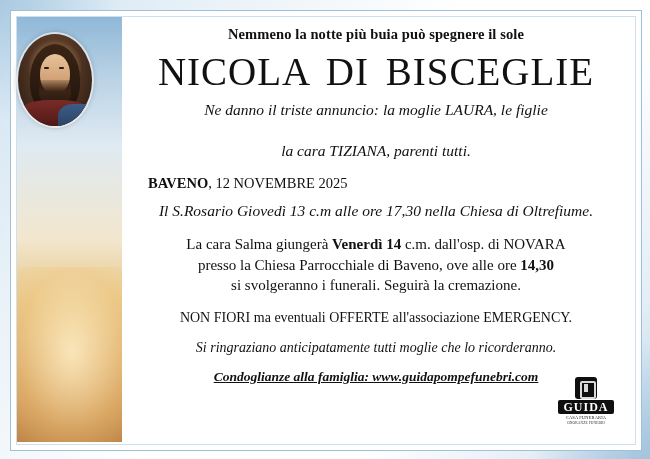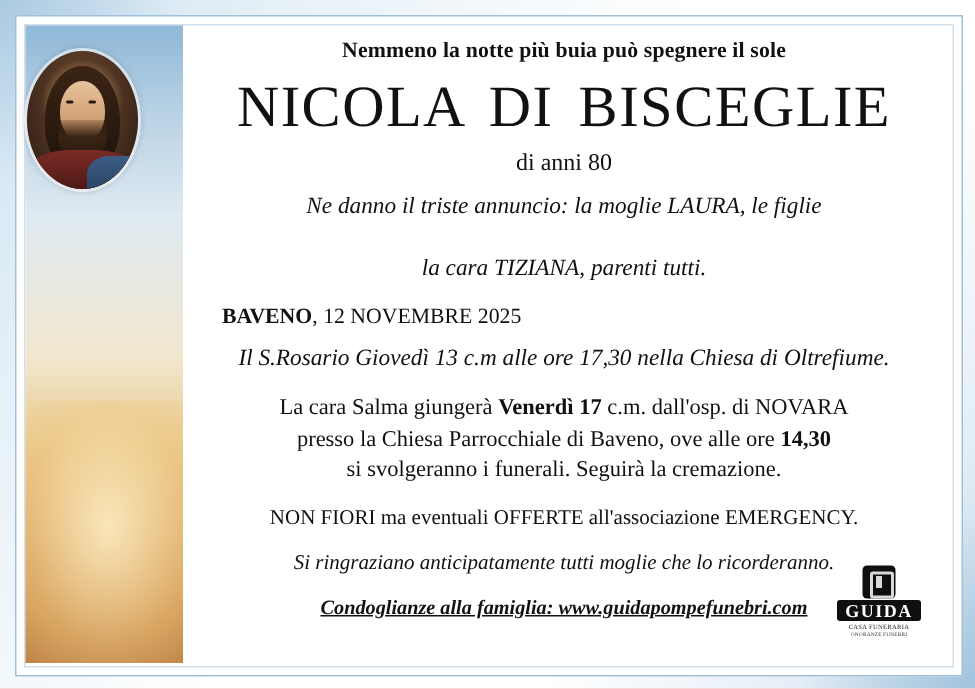--- a/index.html
+++ b/index.html
@@ -6,21 +6,21 @@
     margin: 0;
     padding: 0;
     background: #ffffff;
   }
   #page {
     position: relative;
     width: 650px;
     height: 459px;
     overflow: hidden;
     font-family: "Liberation Serif", serif;
-    background: #ef4444;
+    background: #c4b5fd;
   }
 
   
   .frame-outer {
     position: absolute;
     left: 0; top: 0;
     width: 650px; height: 459px;
     background: linear-gradient(125deg, #cfe3f2 0%, #e9f2f8 22%, #ffffff 48%, #ffffff 70%, #e4eef6 88%, #bcd6ea 100%);
   }
   .frame-inner {
@@ -283,38 +283,37 @@
     <div class="robe"></div>
     <div class="robe-blue"></div>
   </div>
 
   <div class="content">
 
     <p class="motto">Nemmeno la notte più buia può spegnere il sole</p>
 
     <h1 class="name">NICOLA  DI  BISCEGLIE</h1>
 
-    <p class="age">di anni 80</p>
 
     <p class="announce">
       <span>Ne danno il triste annuncio: la moglie LAURA, le figlie</span><br>
       <br>
       <span>la cara TIZIANA, parenti tutti.</span>
     </p>
 
     <p class="place-date">
       <b>BAVENO</b><span>, 12 NOVEMBRE 2025</span>
     </p>
 
     <p class="rosary">
       <span>Il S.Rosario </span><b>Giovedì 13</b><span> c.m alle ore </span><b>17,30</b><span> nella Chiesa di Oltrefiume.</span>
     </p>
 
     <p class="funeral">
-      <span>La cara Salma giungerà </span><b>Venerdì 17</b><span> c.m. dall'osp. di NOVARA</span><br>
+      <span>La cara Salma giungerà </span><b>Venerdì 14</b><span> c.m. dall'osp. di NOVARA</span><br>
       <span>presso la Chiesa Parrocchiale di  Baveno, ove alle ore </span><b>14,30</b><br>
       <span>si svolgeranno i funerali. Seguirà la cremazione.</span>
     </p>
 
     <p class="flowers">NON FIORI ma eventuali OFFERTE all'associazione EMERGENCY.</p>
 
     <p class="thanks">Si ringraziano anticipatamente tutti moglie che  lo ricorderanno.</p>
 
     <p class="condolences">Condoglianze alla famiglia: www.guidapompefunebri.com</p>
   </div>

